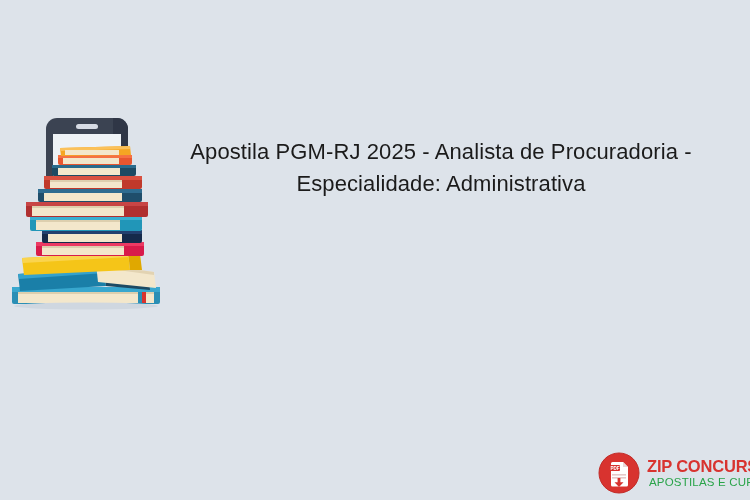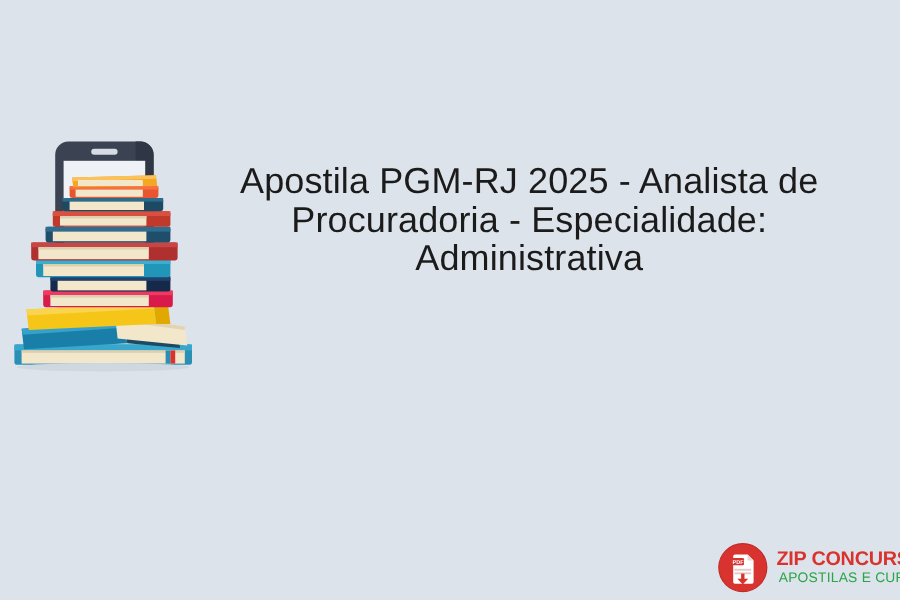--- a/index.html
+++ b/index.html
@@ -35,21 +35,21 @@
     height: 200px;
   }
 
   
   #title {
     position: absolute;
     left: 160px;
     top: 136px;
     width: 562px;
     text-align: center;
-    font-size: 30px;
+    font-size: 22px;
     line-height: 32px;
     color: #1b1b1b;
     font-weight: 400;
     letter-spacing: 0.1px;
   }
 
   
   #logo {
     position: absolute;
     left: 598px;

